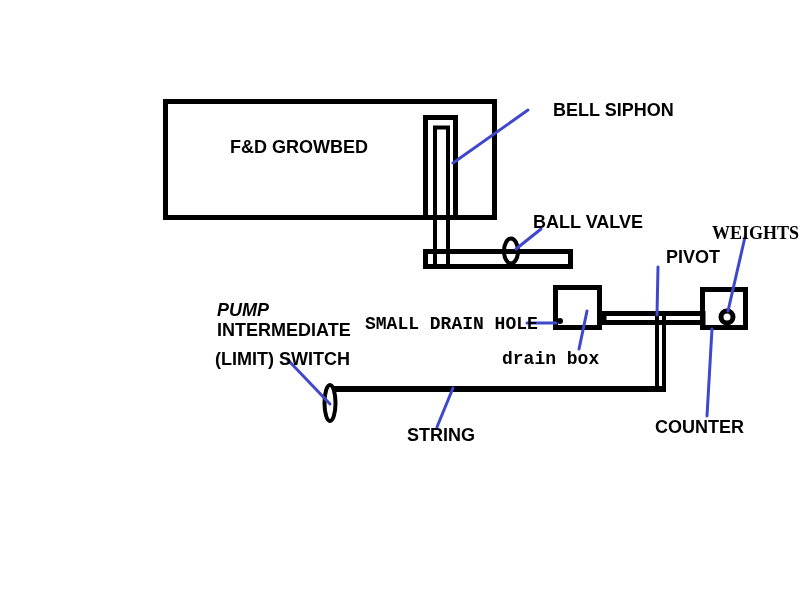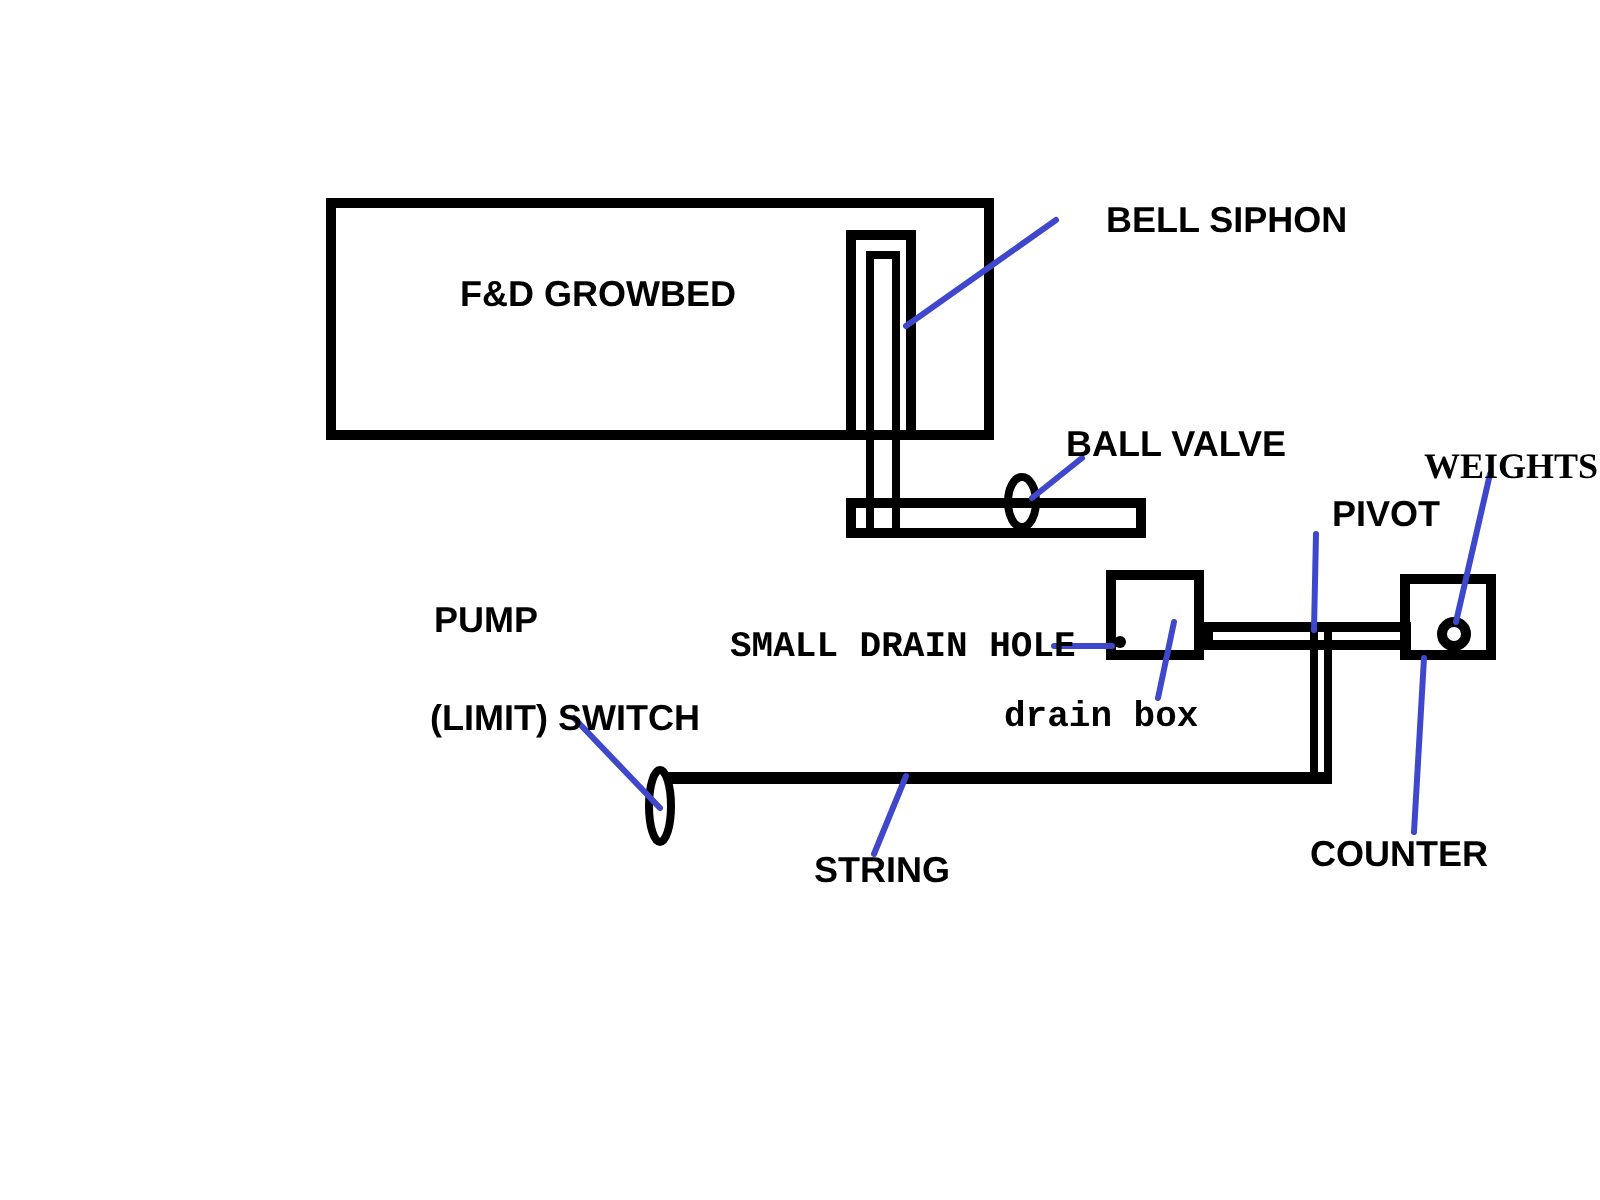--- a/index.html
+++ b/index.html
@@ -25,21 +25,21 @@
     white-space: nowrap;
   }
   
   .lbl-growbed        { left: 230px; top: 137px; }
   .lbl-bell-siphon    { left: 528px; top: 100px; margin-left: 25px; }
   .lbl-ball-valve     { left: 533px; top: 212px; }
   .lbl-pivot          { left: 634px; top: 247px; margin-left: 32px; }
   .lbl-weights        { left: 712px; top: 223px; font-family: Liberation Serif, serif; }
   .lbl-small-drain    { left: 365px; top: 314px; font-family: Liberation Mono, monospace; }
   .lbl-drain-box      { left: 502px; top: 349px; font-family: Liberation Mono, monospace; }
-  .lbl-pump-1         { left: 217px; top: 300px; }
+  .lbl-pump-1         { left: 217px; top: 300px; font-style: italic; }
   .lbl-pump-2         { left: 217px; top: 320px; }
   .lbl-pump-3         { left: 215px; top: 349px; }
   .lbl-string         { left: 407px; top: 425px; }
   .lbl-counter-1      { left: 655px; top: 417px; }
   .lbl-counter-2      { left: 655px; top: 437px; }
 
   .ink { stroke: #000000; fill: none; }
 </style>
 </head>
 <body>
@@ -74,17 +74,18 @@
   </svg>
 
   <div class="lbl lbl-growbed">F&amp;D GROWBED</div>
   <div class="lbl lbl-bell-siphon">BELL SIPHON</div>
   <div class="lbl lbl-ball-valve">BALL VALVE</div>
   <div class="lbl lbl-pivot">PIVOT</div>
   <div class="lbl lbl-weights">WEIGHTS</div>
   <div class="lbl lbl-small-drain">SMALL DRAIN HOLE</div>
   <div class="lbl lbl-drain-box">drain box</div>
   <div class="lbl lbl-pump-1">PUMP</div>
+  <div class="lbl lbl-pump-2">INTERMEDIATE</div>
   <div class="lbl lbl-pump-3">(LIMIT) SWITCH</div>
   <div class="lbl lbl-string">STRING</div>
   <div class="lbl lbl-counter-1">COUNTER</div>
 
 </div>
 
 </body></html>

